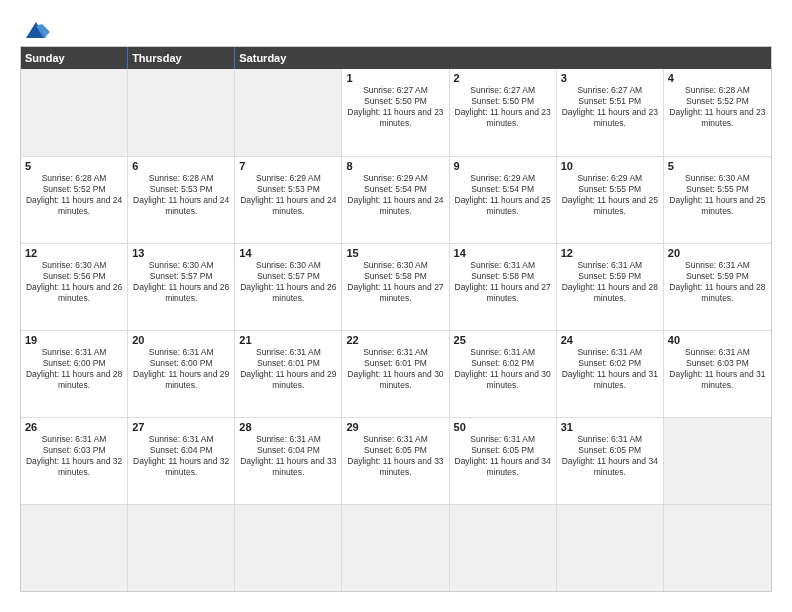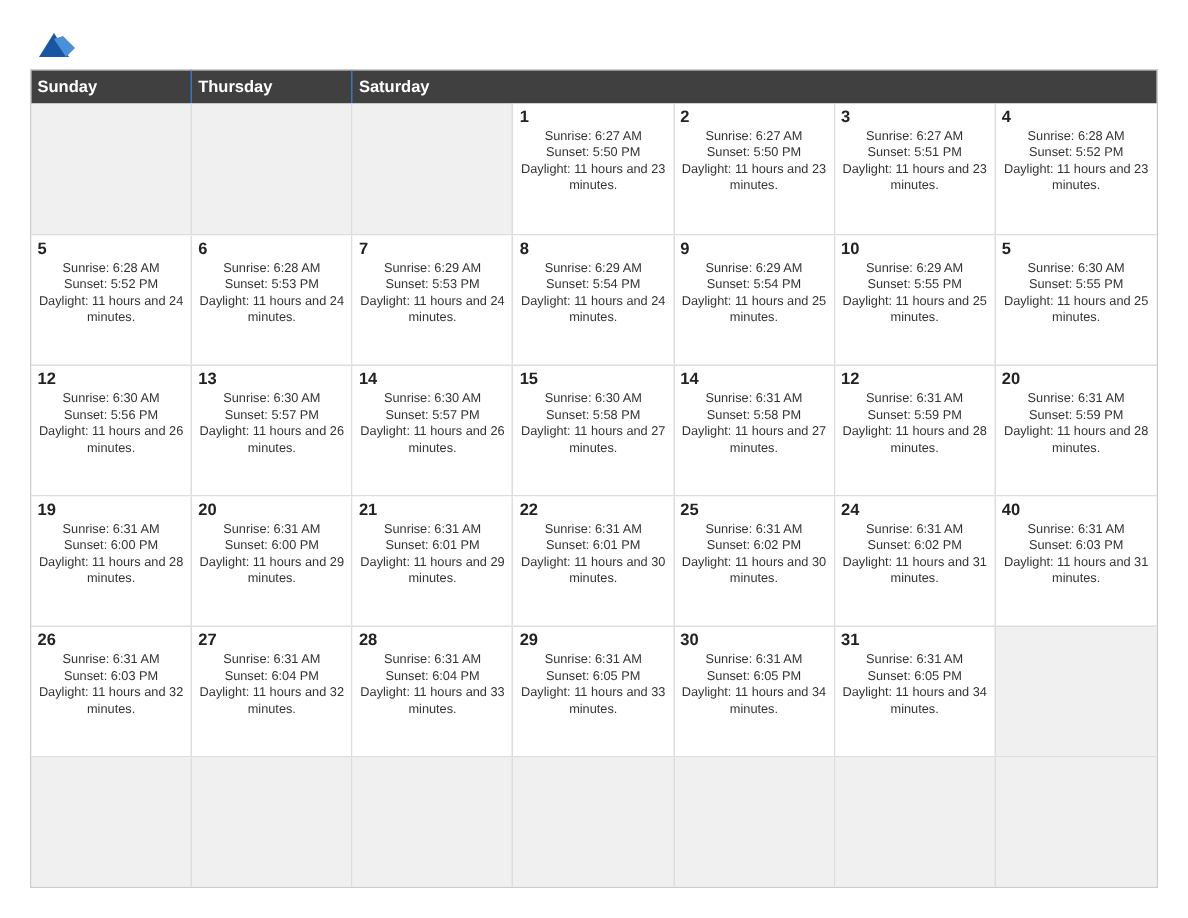--- a/index.html
+++ b/index.html
@@ -302,21 +302,21 @@
 Sunset: 6:04 PM
 Daylight: 11 hours and 33 minutes.</div>
           </div>
           <div class="cal-cell">
             <div class="day-num">29</div>
             <div class="cell-text" style="white-space: pre-line;">Sunrise: 6:31 AM
 Sunset: 6:05 PM
 Daylight: 11 hours and 33 minutes.</div>
           </div>
           <div class="cal-cell">
-            <div class="day-num">30</div>
+            <div class="day-num">50</div>
             <div class="cell-text" style="white-space: pre-line;">Sunrise: 6:31 AM
 Sunset: 6:05 PM
 Daylight: 11 hours and 34 minutes.</div>
           </div>
           <div class="cal-cell">
             <div class="day-num">31</div>
             <div class="cell-text" style="white-space: pre-line;">Sunrise: 6:31 AM
 Sunset: 6:05 PM
 Daylight: 11 hours and 34 minutes.</div>
           </div>

